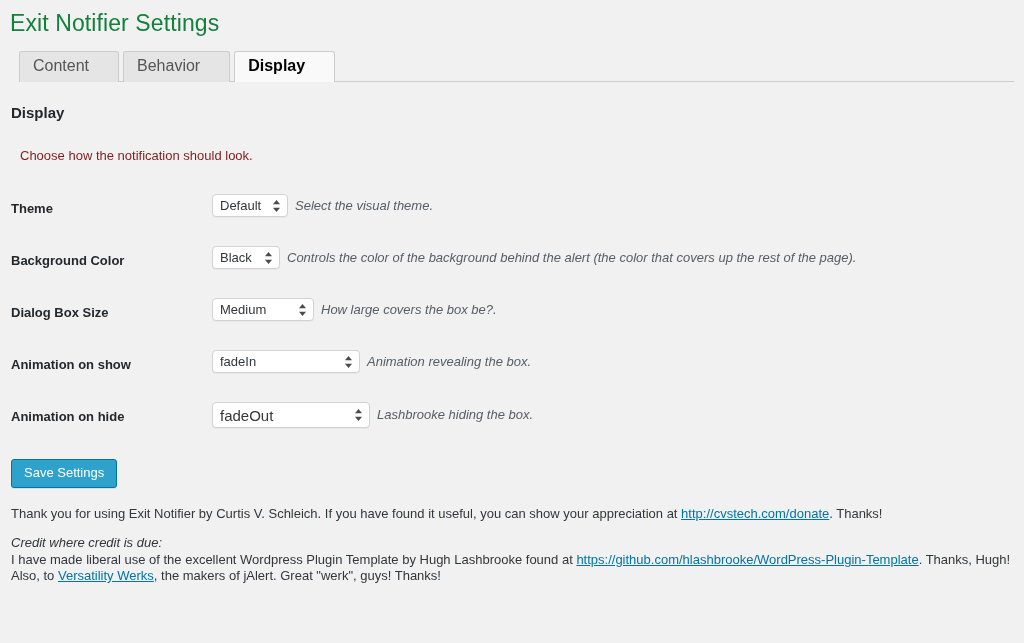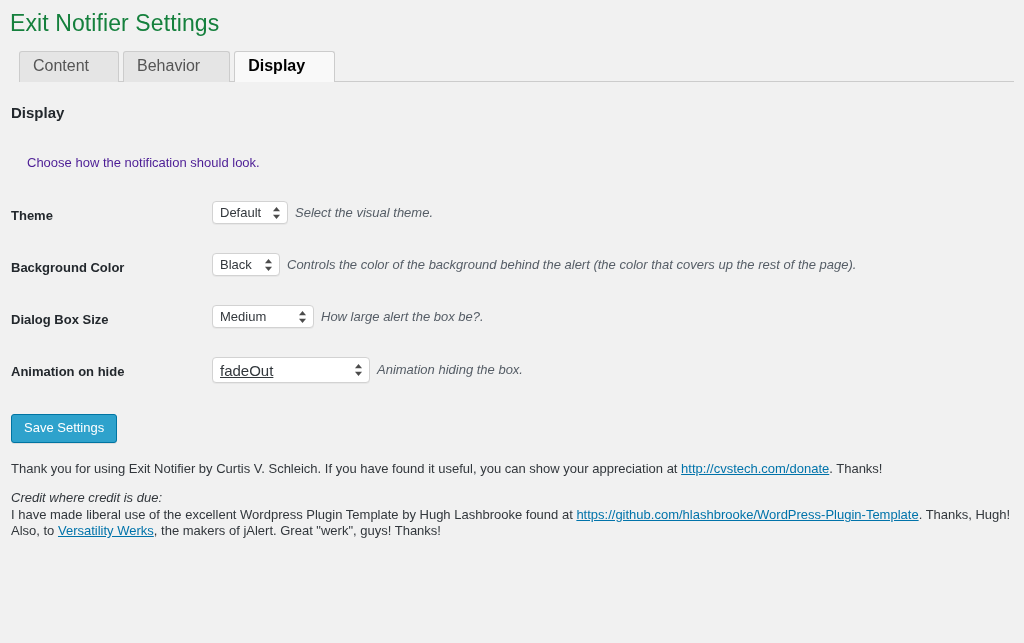--- a/index.html
+++ b/index.html
@@ -82,22 +82,22 @@
   .section-title {
     font-size: 15px;
     font-weight: bold;
     color: #23282d;
     margin: 0;
     padding: 22px 0 0 1px;
     line-height: 18px;
   }
   .section-desc {
     font-size: 13px;
-    color: #4c1d95;
-    margin: 16px;
+    color: #7f1d1d;
+    margin: 9px;
     padding: 17px 0 0 1px;
     line-height: 16px;
   }
 
   
   .form-table {
     border-collapse: collapse;
     margin-top: 19px;
     width: 100%;
   }
@@ -136,21 +136,21 @@
     color: #32373c;
     line-height: 21px;
     cursor: pointer;
     box-shadow: 0 1px 0 rgba(0,0,0,0.04);
     white-space: nowrap;
   }
   .sel.wide   { min-width: 76px; }
   .sel.wide2  { min-width: 68px; }
   .sel.wide3  { min-width: 102px; }
   .sel.wide4  { min-width: 148px; }
-  .sel.wide5  { min-width: 158px; font-size: 15px; height: 26px; text-decoration: underline; }
+  .sel.wide5  { min-width: 158px; font-size: 15px; height: 26px; }
 
   .sel .chev {
     position: absolute;
     right: 6px;
     top: 50%;
     transform: translateY(-50%);
     width: 9px;
     height: 14px;
     display: block;
   }
@@ -262,38 +262,53 @@
         <th>Dialog Box Size</th>
         <td>
           <div class="field-row">
             <span class="sel wide3">
               <span>Medium</span>
               <svg class="chev" viewBox="0 0 9 14">
                 <polygon points="4.5,1 8,5.2 1,5.2" fill="#4b4b4b"></polygon>
                 <polygon points="4.5,13 8,8.8 1,8.8" fill="#4b4b4b"></polygon>
               </svg>
             </span>
-            <span class="desc">How large alert the box be?.</span>
-          </div>
-        </td>
-      </tr>
-
+            <span class="desc">How large covers the box be?.</span>
+          </div>
+        </td>
+      </tr>
+
+      <tr>
+        <th>Animation on show</th>
+        <td>
+          <div class="field-row">
+            <span class="sel wide4">
+              <span>fadeIn</span>
+              <svg class="chev" viewBox="0 0 9 14">
+                <polygon points="4.5,1 8,5.2 1,5.2" fill="#4b4b4b"></polygon>
+                <polygon points="4.5,13 8,8.8 1,8.8" fill="#4b4b4b"></polygon>
+              </svg>
+            </span>
+            <span class="desc">Animation revealing the box.</span>
+          </div>
+        </td>
+      </tr>
 
       <tr>
         <th>Animation on hide</th>
         <td>
           <div class="field-row">
             <span class="sel wide5">
               <span>fadeOut</span>
               <svg class="chev" viewBox="0 0 9 14">
                 <polygon points="4.5,1 8,5.2 1,5.2" fill="#4b4b4b"></polygon>
                 <polygon points="4.5,13 8,8.8 1,8.8" fill="#4b4b4b"></polygon>
               </svg>
             </span>
-            <span class="desc">Animation hiding the box.</span>
+            <span class="desc">Lashbrooke hiding the box.</span>
           </div>
         </td>
       </tr>
     </tbody>
   </table>
 
   <div class="submit-wrap">
     <button type="button" class="btn-primary">Save Settings</button>
   </div>
 

